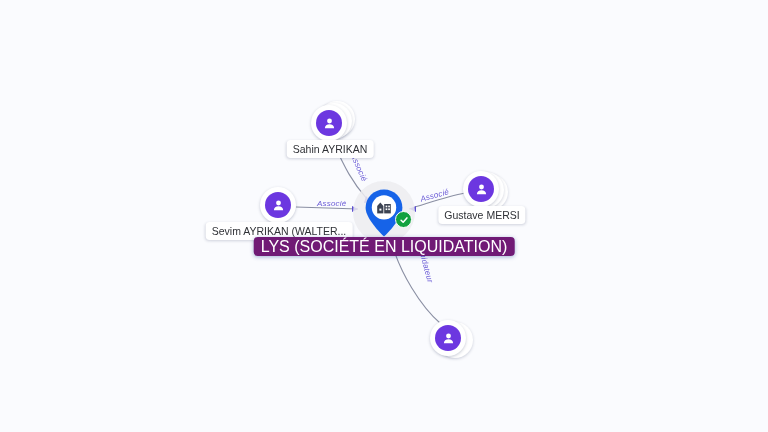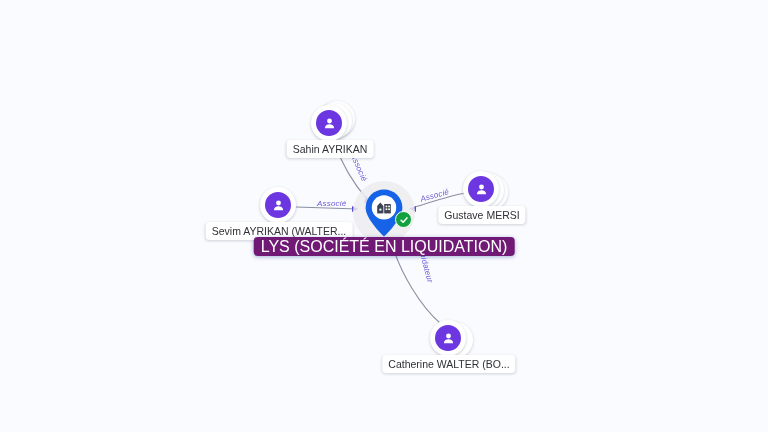--- a/index.html
+++ b/index.html
@@ -219,21 +219,20 @@
       <div class="avatar-disc">
         <div class="avatar-inner">
           <svg width="15" height="15" viewBox="0 0 24 24" fill="#ffffff">
             <circle cx="12" cy="8" r="3.9"></circle>
             <path d="M4.6 19.5c0-4.1 3.3-6.4 7.4-6.4s7.4 2.3 7.4 6.4z"></path>
           </svg>
         </div>
       </div>
     </div>
   </div>
-  <div class="node-label" style="left:449px; top:355px;">Catherine WALTER (BO...</div>
 
   <div class="node" style="left:384px; top:212px;">
     <div class="company-halo"></div>
     <div class="company-pin">
       <svg width="42" height="50" viewBox="0 0 42 50">
         <path d="M21 1.5 C10.8 1.5 2.6 9.6 2.6 19.7 C2.6 31.5 21 48.5 21 48.5
                  C21 48.5 39.4 31.5 39.4 19.7 C39.4 9.6 31.2 1.5 21 1.5 Z" fill="#1663e8"></path>
         <circle cx="21" cy="19.4" r="12.2" fill="#ffffff"></circle>
         <g fill="#3c4352">
           <rect x="14.2" y="18.0" width="6.2" height="7.4"></rect>

